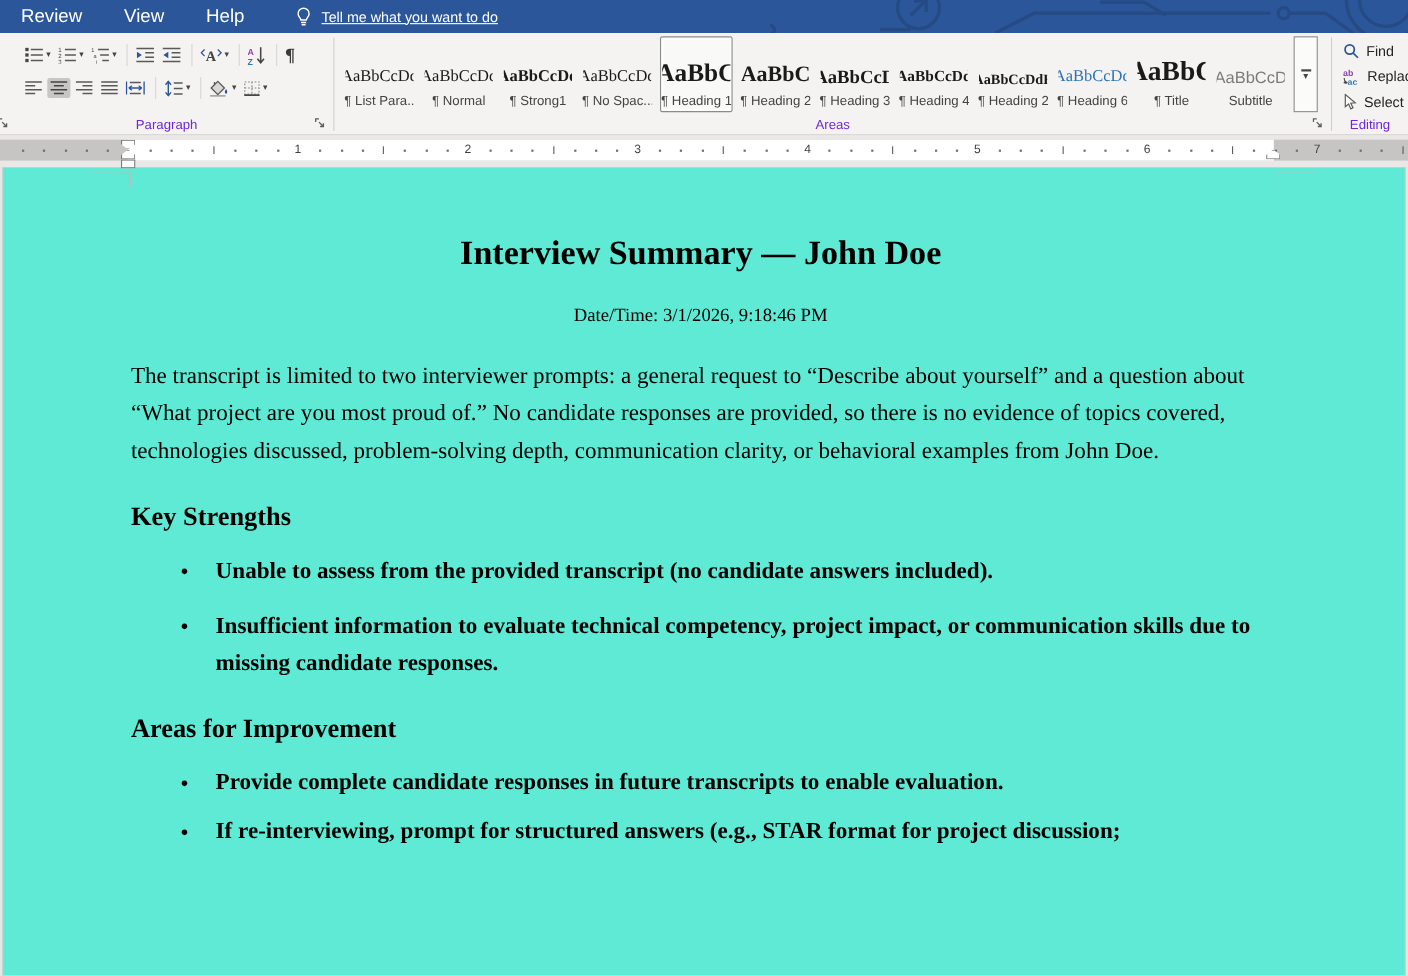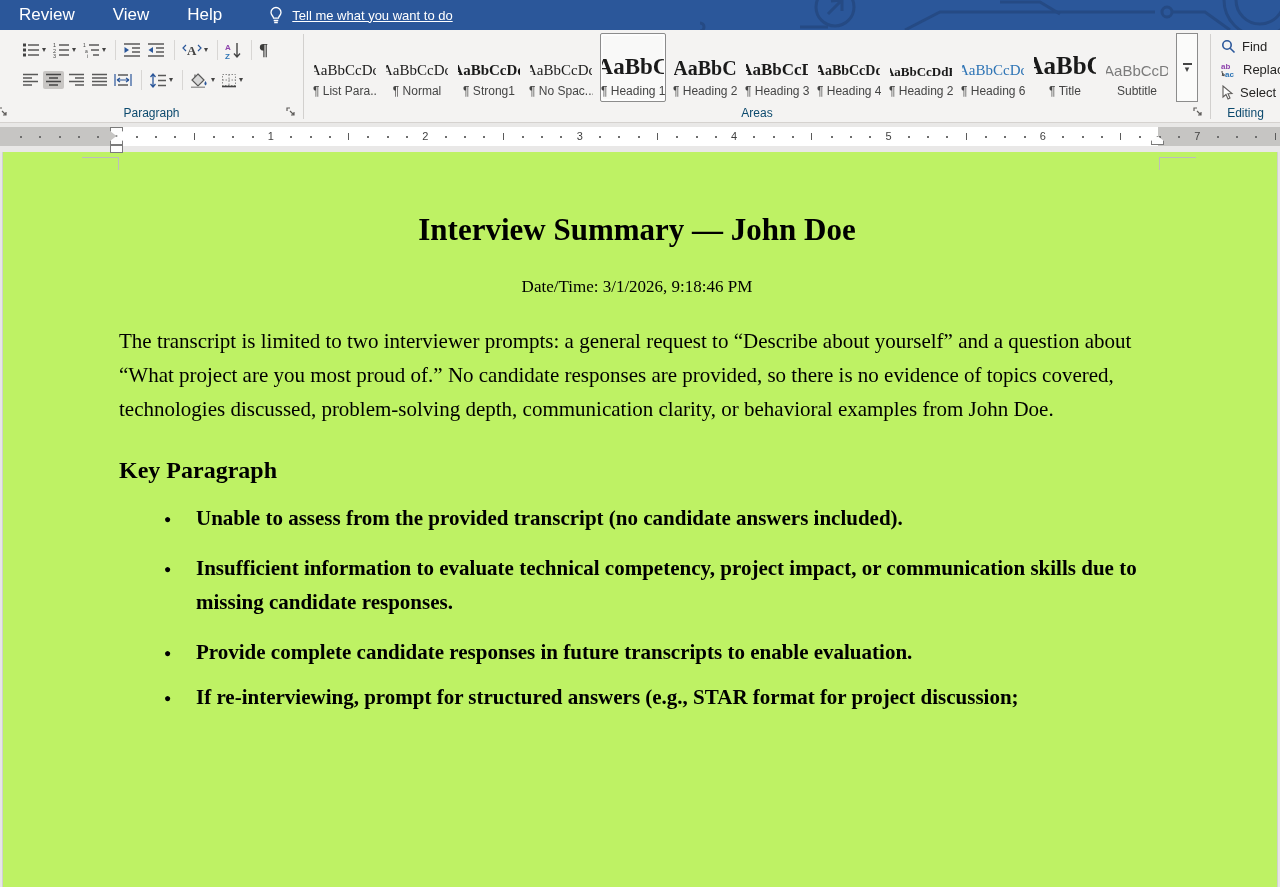--- a/index.html
+++ b/index.html
@@ -9,21 +9,21 @@
   
   .titlebar{position:relative;height:30px;background:#2b579a;display:flex;align-items:center;color:#fff;overflow:hidden;}
   .titlebar .deco{position:absolute;right:0;top:0;height:30px;pointer-events:none;}
   .tabs{display:flex;position:relative;z-index:2;}
   .tab{padding:0 19px;font-size:17px;line-height:30px;cursor:default;}
   .tellme{display:flex;align-items:center;gap:9px;margin-left:28px;font-size:13px;position:relative;z-index:2;text-decoration:underline;}
 
   
   .ribbon{position:relative;height:93px;background:#f4f3f2;border-bottom:1px solid #d5d2cf;display:flex;}
   .group{position:relative;height:100%;}
-  .group-label{position:absolute;bottom:2px;left:0;right:0;text-align:center;font-size:12px;color:#0c4a6e;}
+  .group-label{position:absolute;bottom:2px;left:0;right:0;text-align:center;font-size:12px;color:#6d28d9;}
   .vsep{width:1px;background:#d2d0ce;margin:4px 0 3px 0;}
   .launcher{position:absolute;bottom:3px;right:5px;width:12px;height:12px;cursor:pointer;}
   .launcher svg{display:block;}
 
   
   .g-paragraph{width:303px;}
   .icon-row{display:flex;align-items:center;height:24px;margin-left:20px;}
   .icon-row.r1{margin-top:8px;}
   .icon-row.r2{margin-top:6px;}
   .rbtn{display:flex;align-items:center;padding:2px 2px;border-radius:2px;margin-right:2px;}
@@ -72,21 +72,21 @@
   .ruler-num{position:absolute;top:7px;width:20px;margin-left:-10px;text-align:center;font-size:11px;color:#3f3f3f;}
   .ind{position:absolute;cursor:pointer;z-index:4;}
   .penta-down{width:13px;height:9px;background:#fdfdfd;border:1px solid #7a7a7a;
     clip-path:polygon(0 0,100% 0,100% 45%,50% 100%,0 45%);}
   .penta-up{width:13px;height:9px;background:#fdfdfd;border:1px solid #7a7a7a;
     clip-path:polygon(50% 0,100% 55%,100% 100%,0 100%,0 55%);}
   .ind-square{width:13px;height:8px;background:#fdfdfd;border:1px solid #7a7a7a;}
 
   
   .page-area{position:relative;height:735px;background:#e7e6e5;}
-  .page{position:absolute;left:2px;right:2px;top:0;bottom:0;background:#bef264;
+  .page{position:absolute;left:2px;right:2px;top:0;bottom:0;background:#5eead4;
     border-left:1px solid #d0d0d0;border-right:1px solid #d0d0d0;overflow:hidden;}
   .corner-mark{position:absolute;top:5px;width:37px;height:13px;border-top:1px solid #bdbdbd;}
   .corner-mark.cm-left{left:79px;border-right:1px solid #bdbdbd;}
   .corner-mark.cm-right{left:1156px;border-left:1px solid #bdbdbd;}
 
   .doc{margin:0 122px 0 116px;font-family:"Liberation Serif","DejaVu Serif",serif;color:#000;}
   .doc-title{font-size:31px;font-weight:bold;text-align:center;margin:0;padding-top:60px;line-height:1.15;}
   .doc-date{font-size:17px;text-align:center;margin-top:28px;line-height:1.25;}
   .doc h2{font-size:24px;font-weight:bold;margin:30px 0 0 0;line-height:1.2;}
   .doc p.body{font-size:21px;line-height:34px;margin:27px 0 0 0;}
@@ -491,27 +491,28 @@
 
 <div class="page-area">
   <div class="page">
     <div class="corner-mark cm-left"></div>
     <div class="corner-mark cm-right"></div>
     <div class="doc" id="doc">
       <h1 class="doc-title">Interview Summary — John Doe</h1>
       <div class="doc-date">Date/Time: 3/1/2026, 9:18:46 PM</div>
       <div id="doc-body">
           <p class="body">The transcript is limited to two interviewer prompts: a general request to “Describe about yourself” and a question about “What project are you most proud of.” No candidate responses are provided, so there is no evidence of topics covered, technologies discussed, problem-solving depth, communication clarity, or behavioral examples from John Doe.</p>
-          <h2>Key Paragraph</h2>
+          <h2>Key Strengths</h2>
           <ul>
             <li>Unable to assess from the provided transcript (no candidate answers included).</li>
           </ul>
           <ul>
             <li>Insufficient information to evaluate technical competency, project impact, or communication skills due to missing candidate responses.</li>
           </ul>
+          <h2>Areas for Improvement</h2>
           <ul>
             <li>Provide complete candidate responses in future transcripts to enable evaluation.</li>
             <li>If re-interviewing, prompt for structured answers (e.g., STAR format for project discussion;</li>
           </ul>
         </div>
     </div>
   </div>
 </div>
 
 </body></html>

